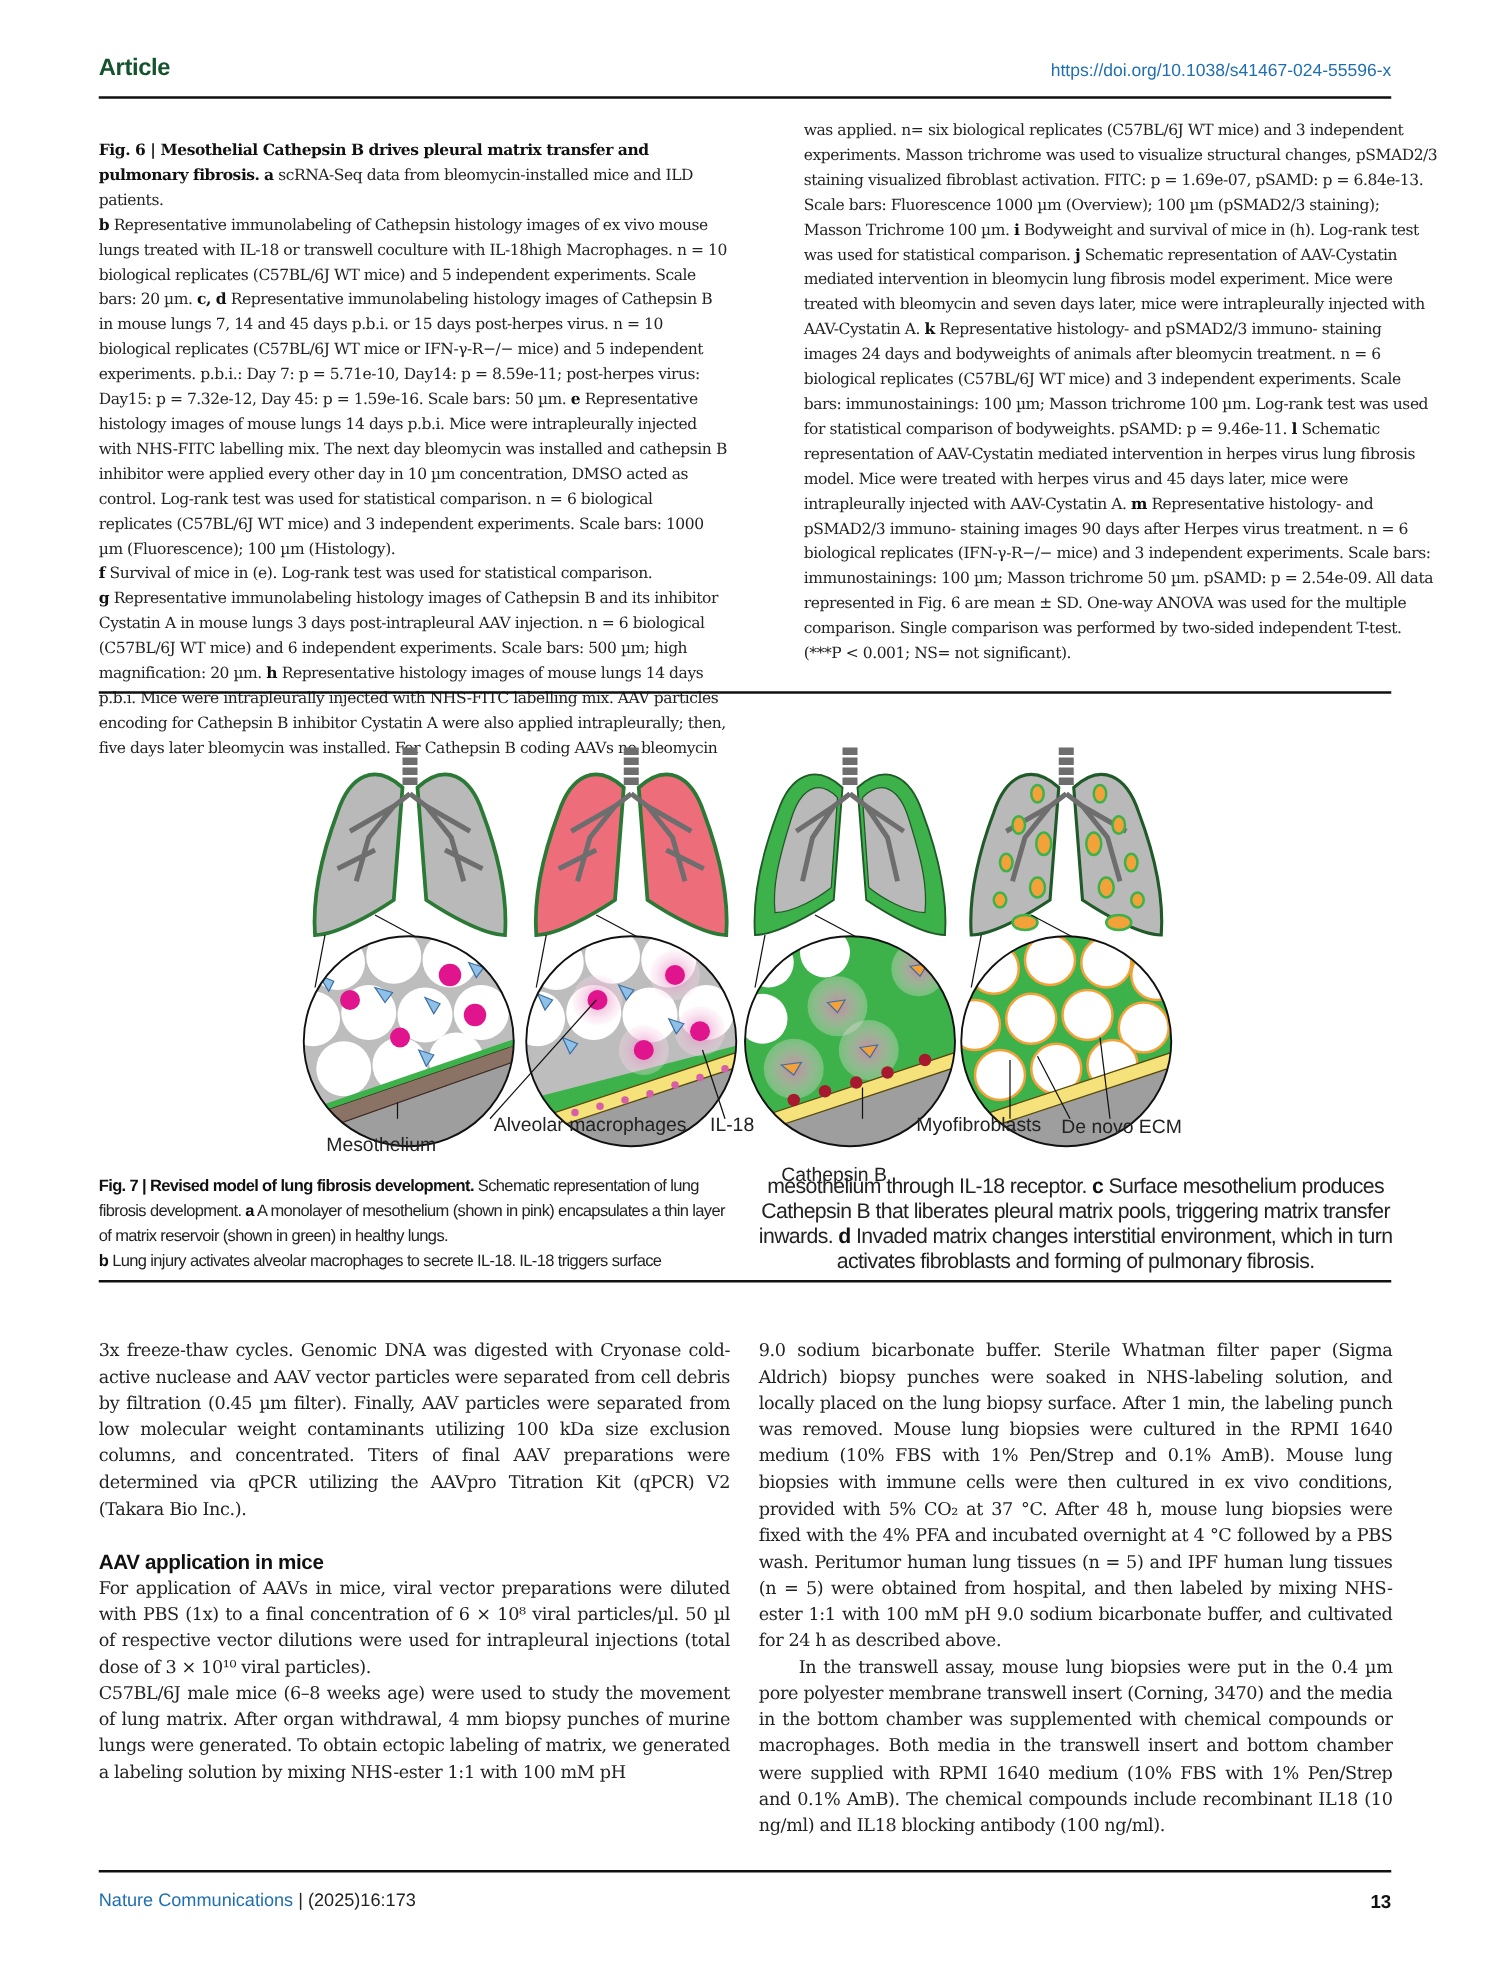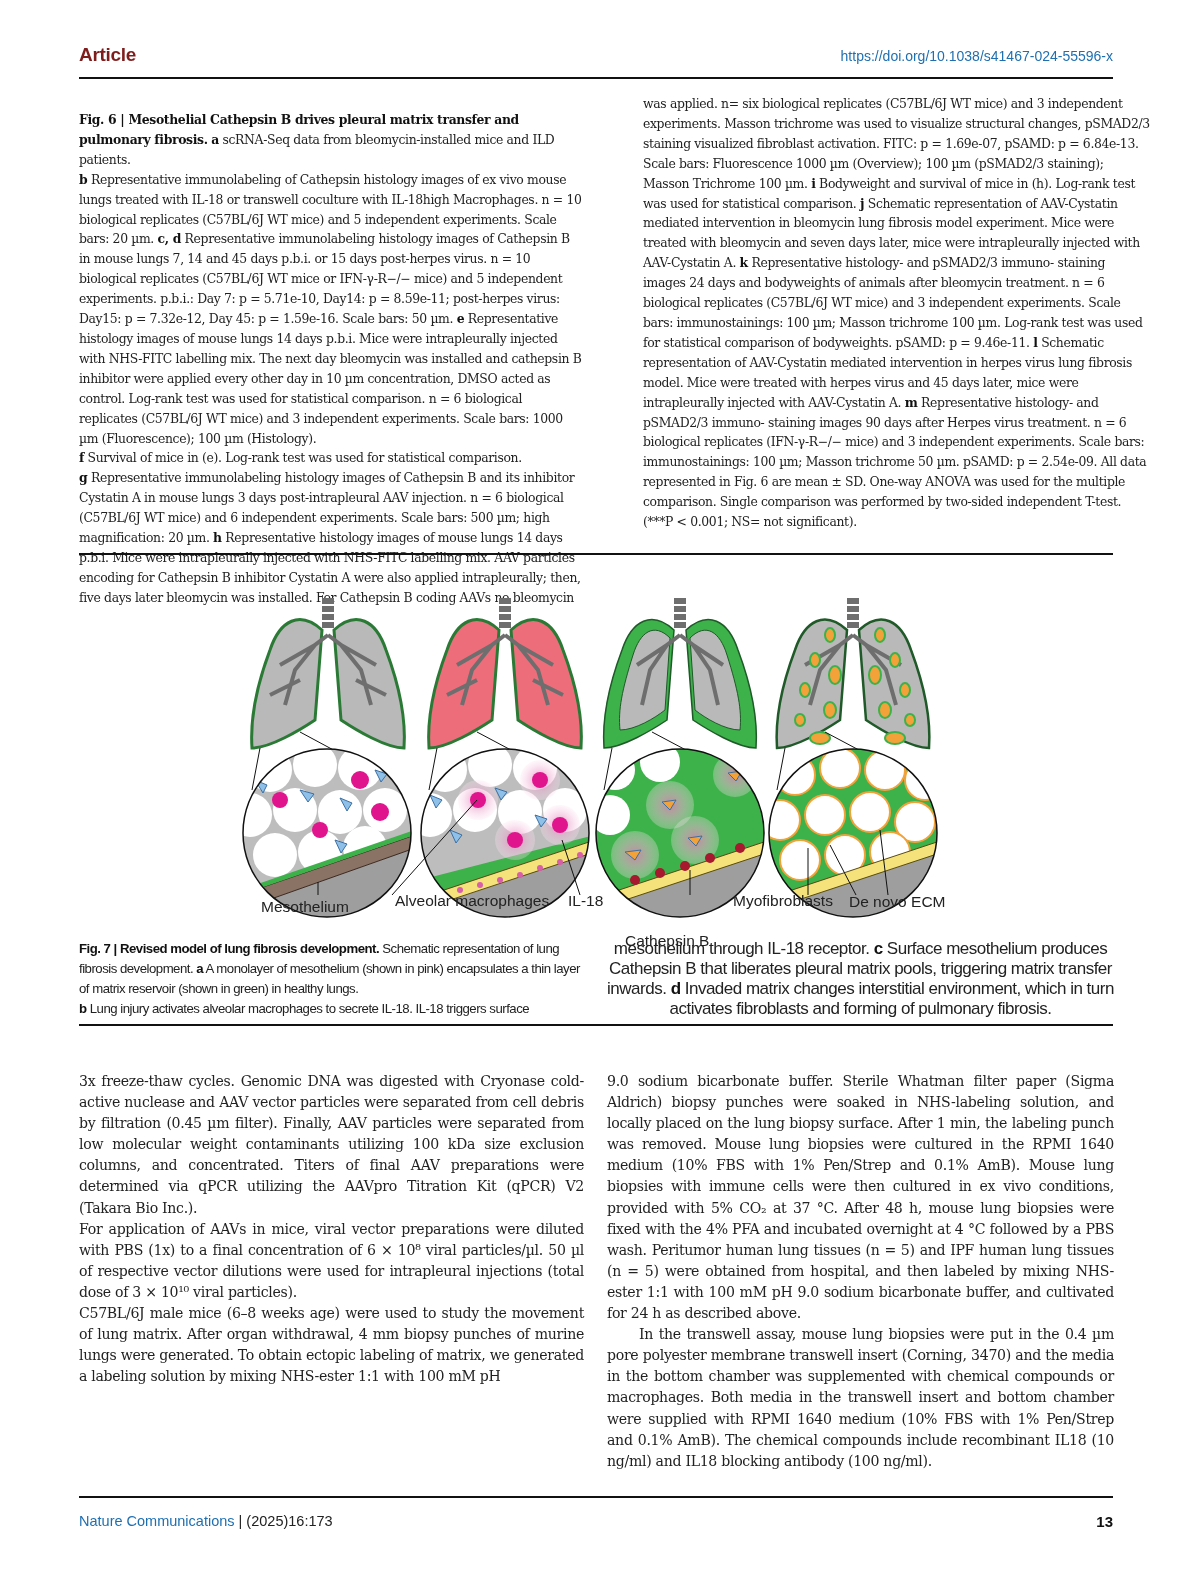--- a/index.html
+++ b/index.html
@@ -1,17 +1,17 @@
 <!DOCTYPE html>
 <html><head>
 <meta charset="utf-8">
 <style>
   html, body { margin:0; padding:0; background:#ffffff; }
   body { width:1190px; height:1581px; position:relative; overflow:hidden; color:#222; }
-  .hdr-title { position:absolute; left:79px; top:44px; font-family:"Liberation Sans", sans-serif; font-weight:bold; font-size:19px; color:#7f1d1d; letter-spacing:-0.3px; }
+  .hdr-title { position:absolute; left:79px; top:44px; font-family:"Liberation Sans", sans-serif; font-weight:bold; font-size:19px; color:#14532d; letter-spacing:-0.3px; }
   .hdr-doi { position:absolute; right:77px; top:48px; font-family:"Liberation Sans", sans-serif; font-size:14px; color:#1f6fb0; }
   .rule { position:absolute; left:79px; width:1034px; background:#111; }
   .caption { position:absolute; font-family:"DejaVu Serif", serif; font-size:12.4px; line-height:19.9px; color:#222; text-align:left; letter-spacing:-0.35px; }
   .caption b { color:#111; }
   .fig-area { position:absolute; left:240px; top:590px; width:720px; height:330px; }
   .fig-label { position:absolute; font-family:"Liberation Sans", sans-serif; font-size:15.5px; color:#222; white-space:nowrap; }
   .body-col { position:absolute; font-family:"DejaVu Serif", serif; font-size:14.1px; line-height:21.1px; color:#222; text-align:justify; letter-spacing:-0.3px; }
   .body-col p { margin:0; }
   .indent { text-indent:32px; }
   .sec-head { font-family:"Liberation Sans", sans-serif; font-weight:bold; font-size:16.5px; color:#111; margin:20px 0 0 0; line-height:22px; }
@@ -258,21 +258,21 @@
     <g stroke="#111" stroke-width="1">
       <line x1="78" y1="292" x2="78" y2="305"></line>
       <line x1="237" y1="210" x2="152" y2="305"></line>
       <line x1="322" y1="250" x2="340" y2="305"></line>
       <line x1="450" y1="280" x2="450" y2="305"></line>
       <line x1="568" y1="258" x2="568" y2="305"></line>
       <line x1="590" y1="255" x2="616" y2="305"></line>
       <line x1="640" y1="240" x2="648" y2="305"></line>
     </g>
   </svg>
-  <div class="fig-label" style="left:21px;top:308px;">Mesothelium</div>
+  <div class="fig-label" style="left:21px;top:318px;">Mesothelium</div>
   <div class="fig-label" style="left:155px;top:302px;">Alveolar macrophages</div>
   <div class="fig-label" style="left:328px;top:302px;">IL-18</div>
   <div class="fig-label" style="left:385px;top:318px;margin-top:24px;">Cathepsin B</div>
   <div class="fig-label" style="left:493px;top:302px;">Myofibroblasts</div>
   <div class="fig-label" style="left:609px;top:303px;">De novo ECM</div>
 </div>
 
 <div class="caption" style="left:79px;top:939px;width:507px;font-family:'Liberation Sans Narrow','Liberation Sans',sans-serif;font-size:13.2px;letter-spacing:-0.5px;">
   <span><b>Fig. 7 | Revised model of lung fibrosis development.</b><span> Schematic representation of lung fibrosis development.</span></span>
   <span><b>a</b><span> A monolayer of mesothelium (shown in pink) encapsulates a thin layer of matrix reservoir (shown in green) in healthy lungs.</span></span><br>
@@ -280,20 +280,21 @@
 </div>
 <div class="caption" style="left:607px;top:939px;width:507px;font-family:'Liberation Sans Narrow','Liberation Sans',sans-serif;font-size:17px;letter-spacing:-0.5px;text-align:center;">
   <span><span>mesothelium through IL-18 receptor.</span></span>
   <span><b>c</b><span> Surface mesothelium produces Cathepsin B that liberates pleural matrix pools, triggering matrix transfer inwards.</span></span>
   <span><b>d</b><span> Invaded matrix changes interstitial environment, which in turn activates fibroblasts and forming of pulmonary fibrosis.</span></span>
 </div>
 <div class="rule" style="top:1024px;height:2px;"></div>
 
 <div class="body-col" style="left:79px;top:1071px;width:505px;">
   <p>3x freeze-thaw cycles. Genomic DNA was digested with Cryonase cold-active nuclease and AAV vector particles were separated from cell debris by filtration (0.45 µm filter). Finally, AAV particles were separated from low molecular weight contaminants utilizing 100 kDa size exclusion columns, and concentrated. Titers of final AAV preparations were determined via qPCR utilizing the AAVpro Titration Kit (qPCR) V2 (Takara Bio Inc.).</p>
+  <div class="sec-head">AAV application in mice</div>
   <p>For application of AAVs in mice, viral vector preparations were diluted with PBS (1x) to a final concentration of 6 × 10⁸ viral particles/µl. 50 µl of respective vector dilutions were used for intrapleural injections (total dose of 3 × 10¹⁰ viral particles).</p>
   <p>C57BL/6J male mice (6–8 weeks age) were used to study the movement of lung matrix. After organ withdrawal, 4 mm biopsy punches of murine lungs were generated. To obtain ectopic labeling of matrix, we generated a labeling solution by mixing NHS-ester 1:1 with 100 mM pH</p>
 </div>
 <div class="body-col" style="left:607px;top:1071px;width:507px;">
   <p>9.0 sodium bicarbonate buffer. Sterile Whatman filter paper (Sigma Aldrich) biopsy punches were soaked in NHS-labeling solution, and locally placed on the lung biopsy surface. After 1 min, the labeling punch was removed. Mouse lung biopsies were cultured in the RPMI 1640 medium (10% FBS with 1% Pen/Strep and 0.1% AmB). Mouse lung biopsies with immune cells were then cultured in ex vivo conditions, provided with 5% CO₂ at 37 °C. After 48 h, mouse lung biopsies were fixed with the 4% PFA and incubated overnight at 4 °C followed by a PBS wash. Peritumor human lung tissues (n = 5) and IPF human lung tissues (n = 5) were obtained from hospital, and then labeled by mixing NHS-ester 1:1 with 100 mM pH 9.0 sodium bicarbonate buffer, and cultivated for 24 h as described above.</p>
   <p class="indent">In the transwell assay, mouse lung biopsies were put in the 0.4 µm pore polyester membrane transwell insert (Corning, 3470) and the media in the bottom chamber was supplemented with chemical compounds or macrophages. Both media in the transwell insert and bottom chamber were supplied with RPMI 1640 medium (10% FBS with 1% Pen/Strep and 0.1% AmB). The chemical compounds include recombinant IL18 (10 ng/ml) and IL18 blocking antibody (100 ng/ml).</p>
 </div>
 
 <div class="rule" style="top:1496px;height:2px;"></div>
 <div class="footer-journal">

